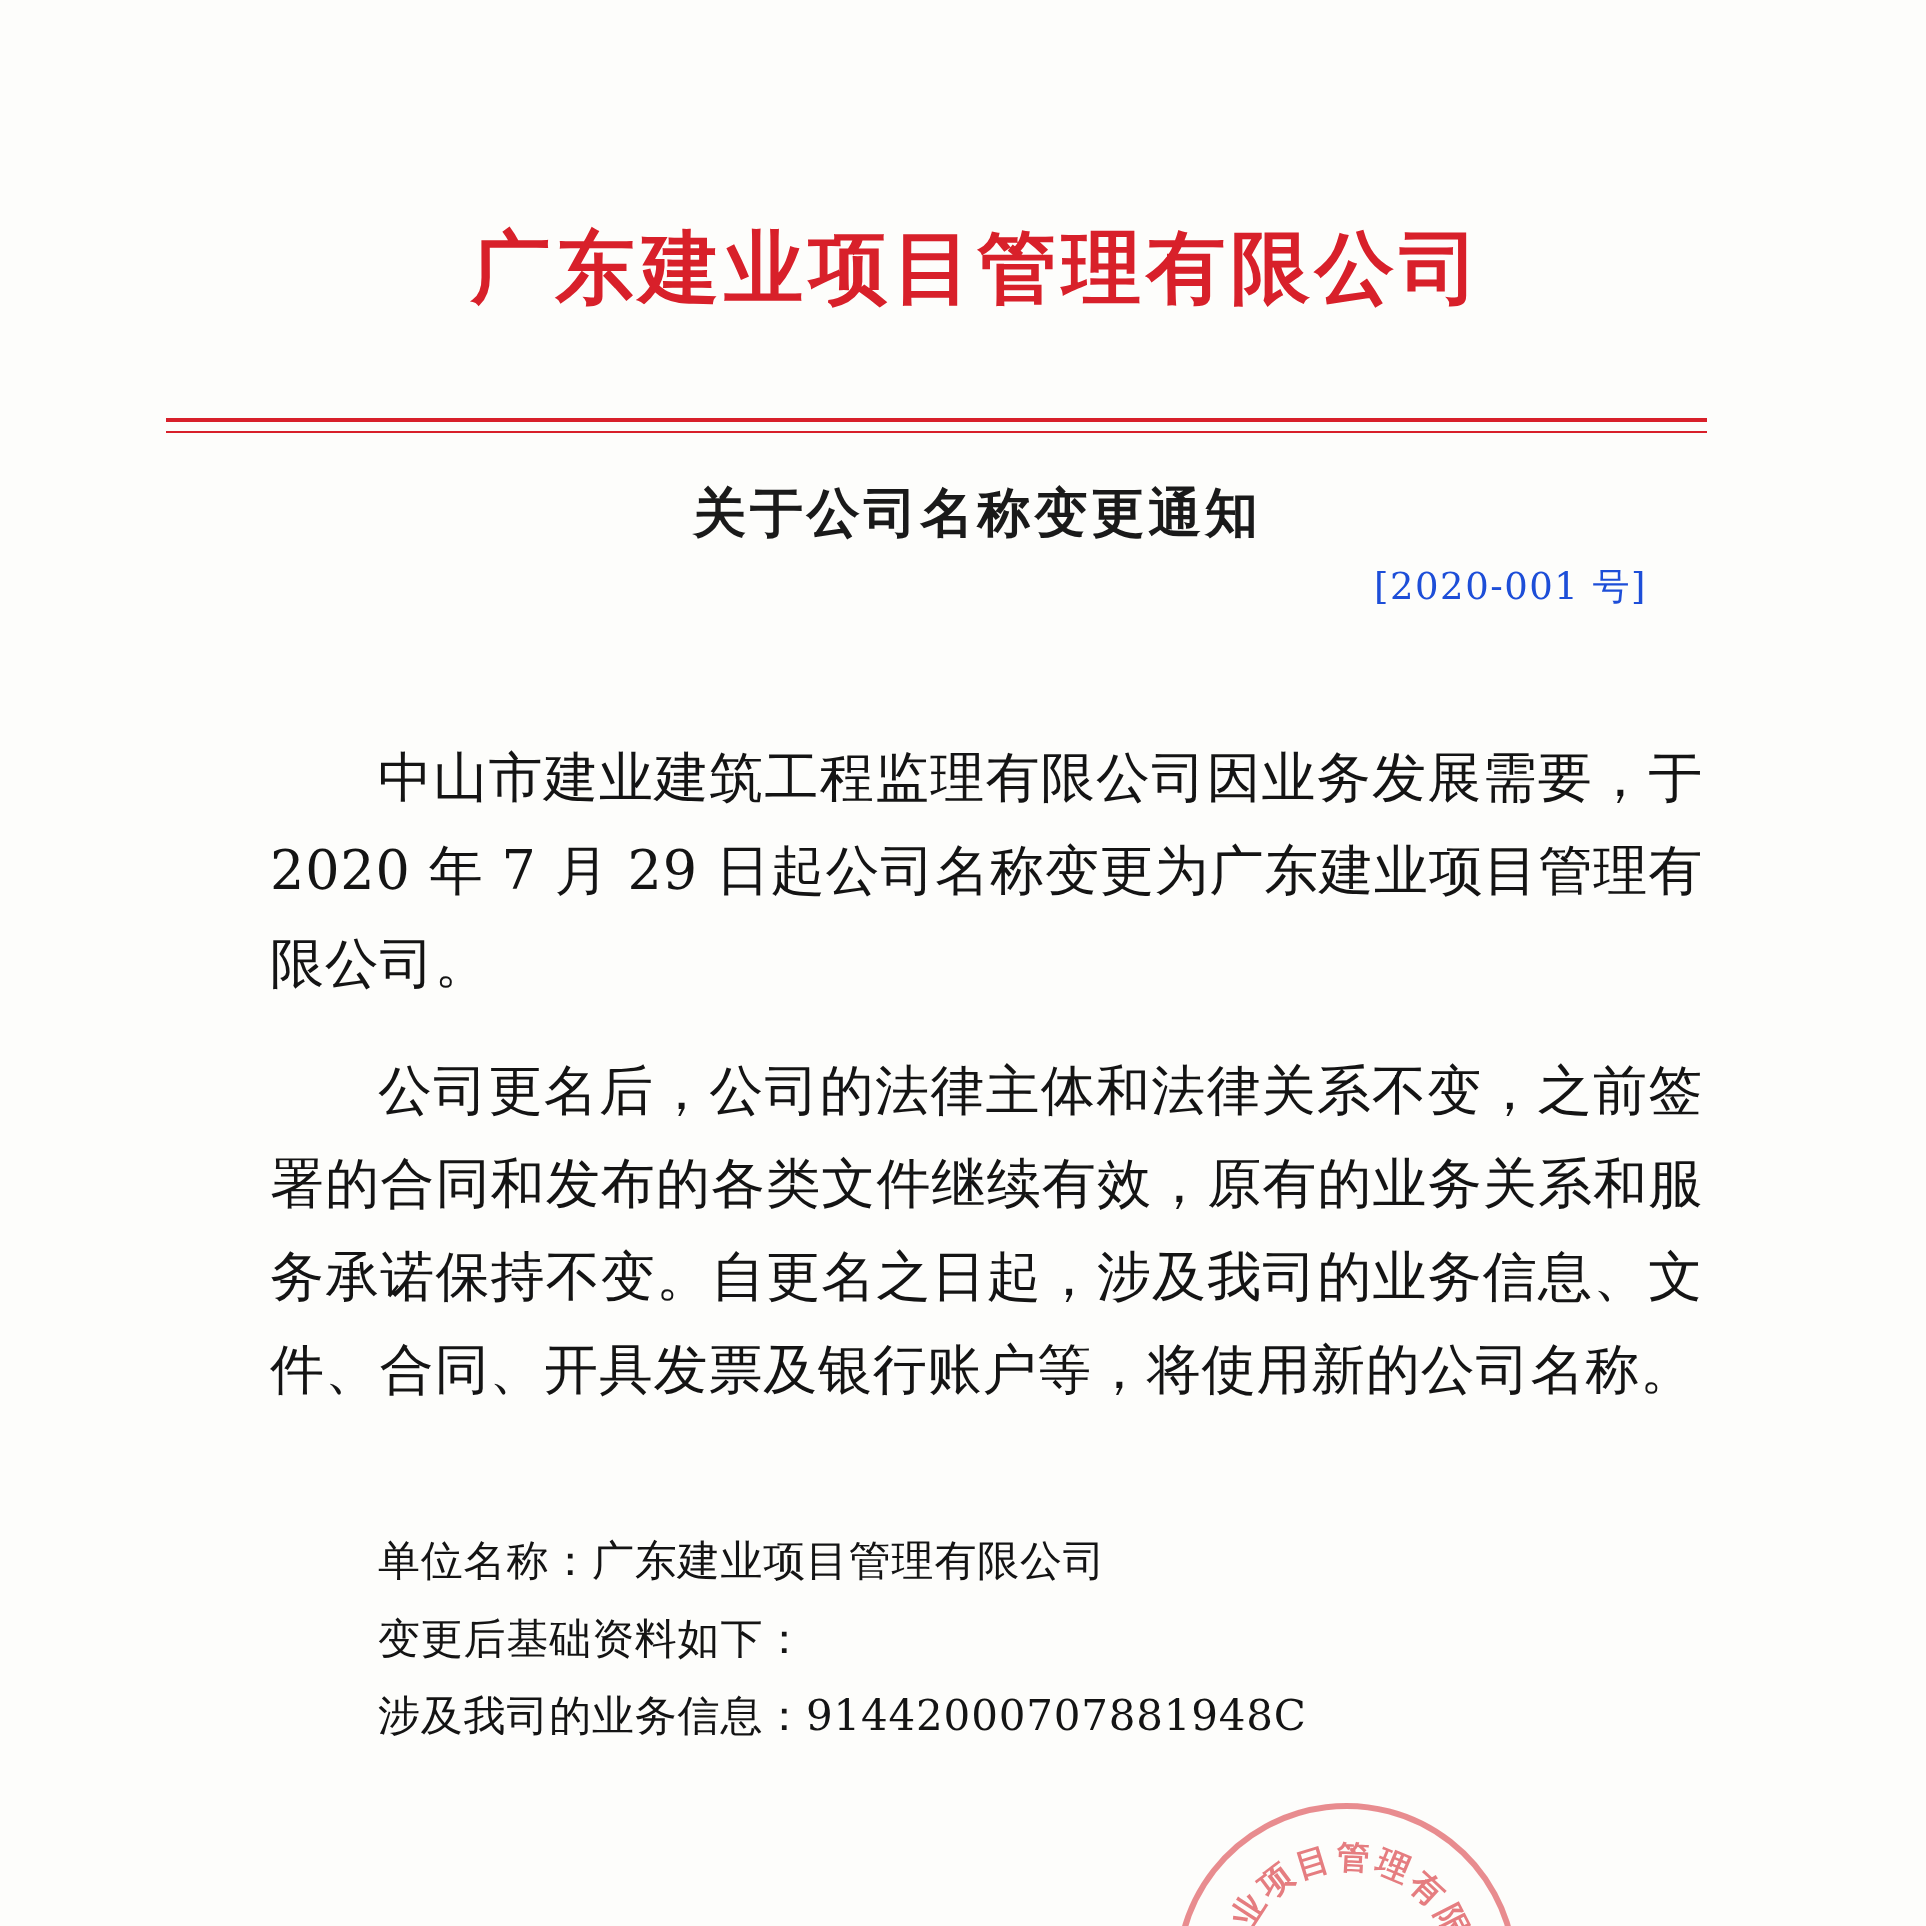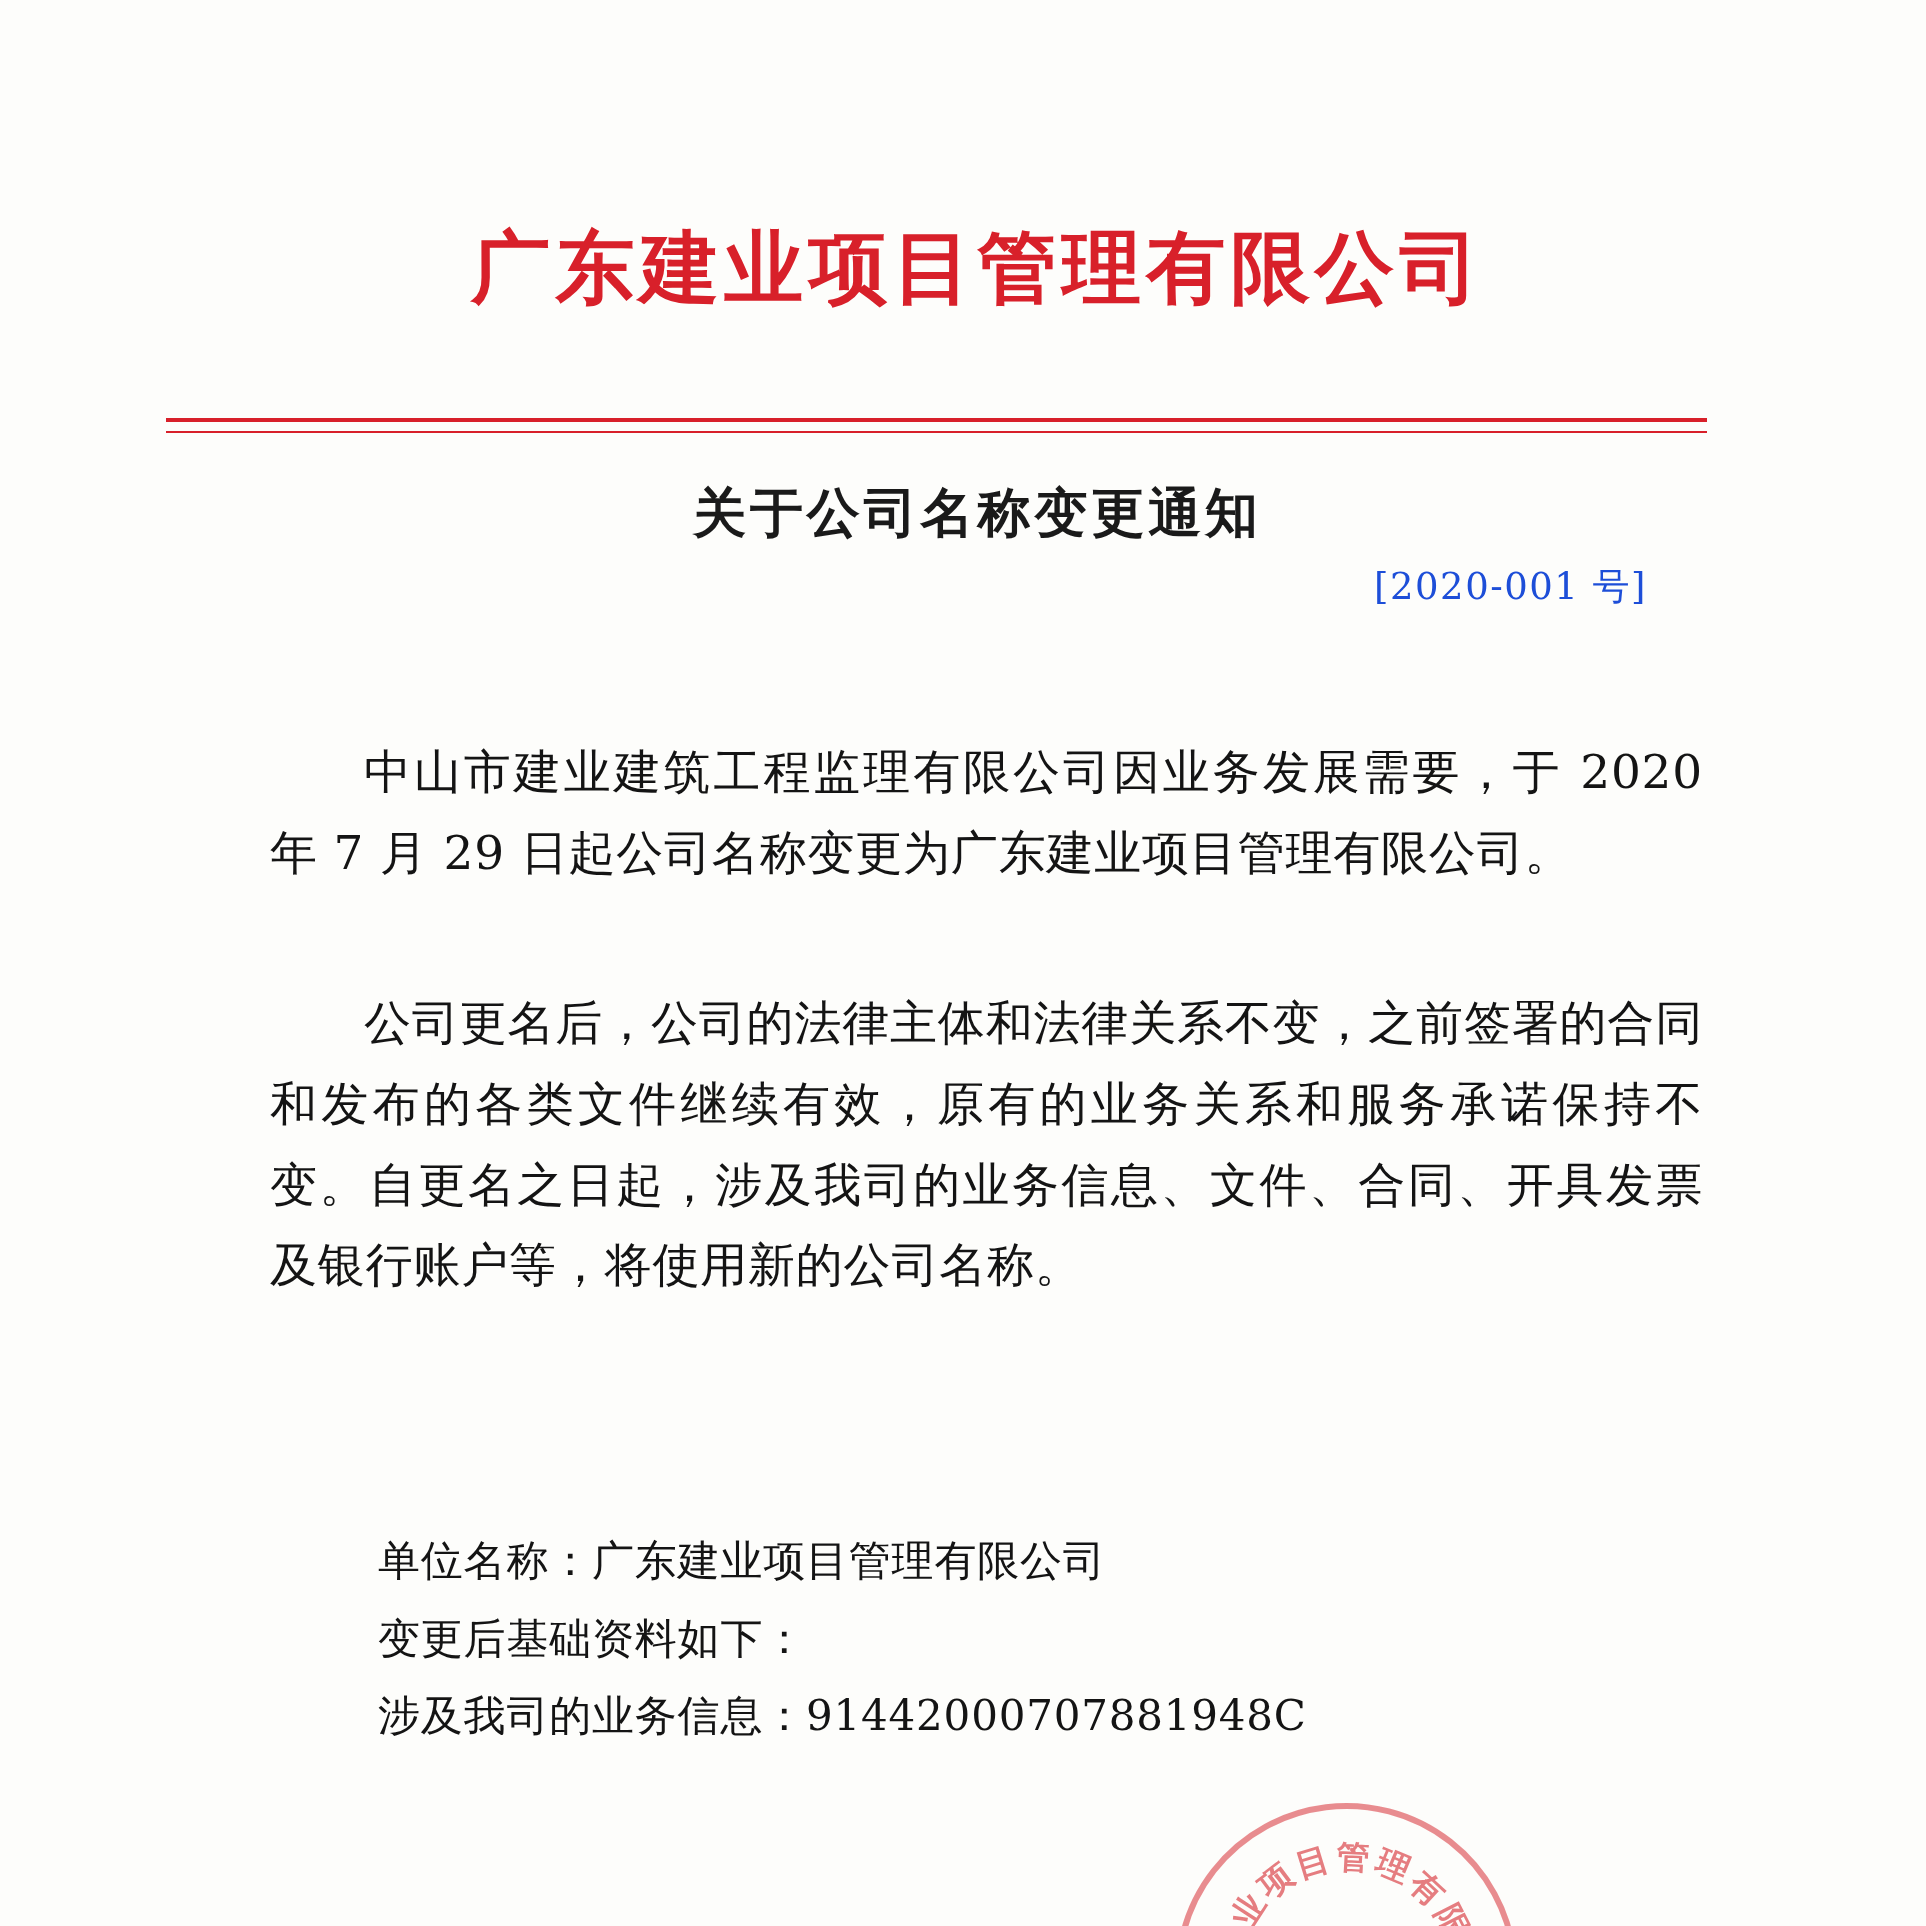--- a/index.html
+++ b/index.html
@@ -71,27 +71,27 @@
     font-size: 37px;
     letter-spacing: 1.5px;
   }
 
   .body-block {
     position: absolute;
     left: 270px;
     width: 1433px;
     color: #141414;
     font-family: "DejaVu Serif", "Liberation Serif", serif;
-    font-size: 47px;
+    font-size: 54px;
     line-height: 1.72;
     text-align: justify;
     letter-spacing: 0.8px;
   }
   .p1 { top: 732px; }
-  .p2 { top: 983px; }
+  .p2 { top: 1045px; }
 
   .indent { text-indent: 2em; }
 
   .info-block {
     position: absolute;
     left: 378px;
     top: 1522px;
     color: #141414;
     font-family: "DejaVu Serif", "Liberation Serif", serif;
     font-size: 42px;

